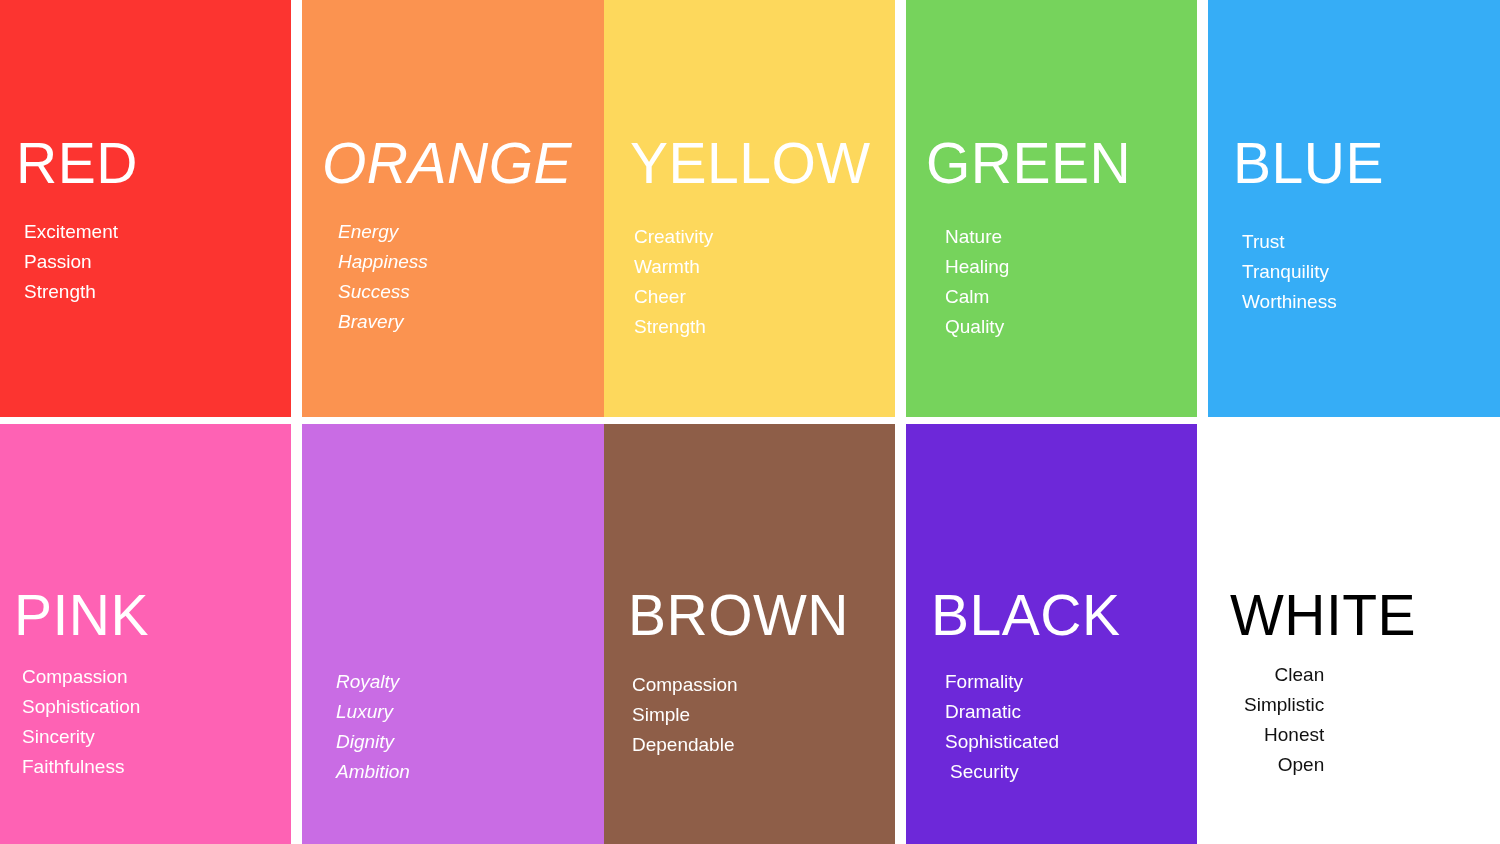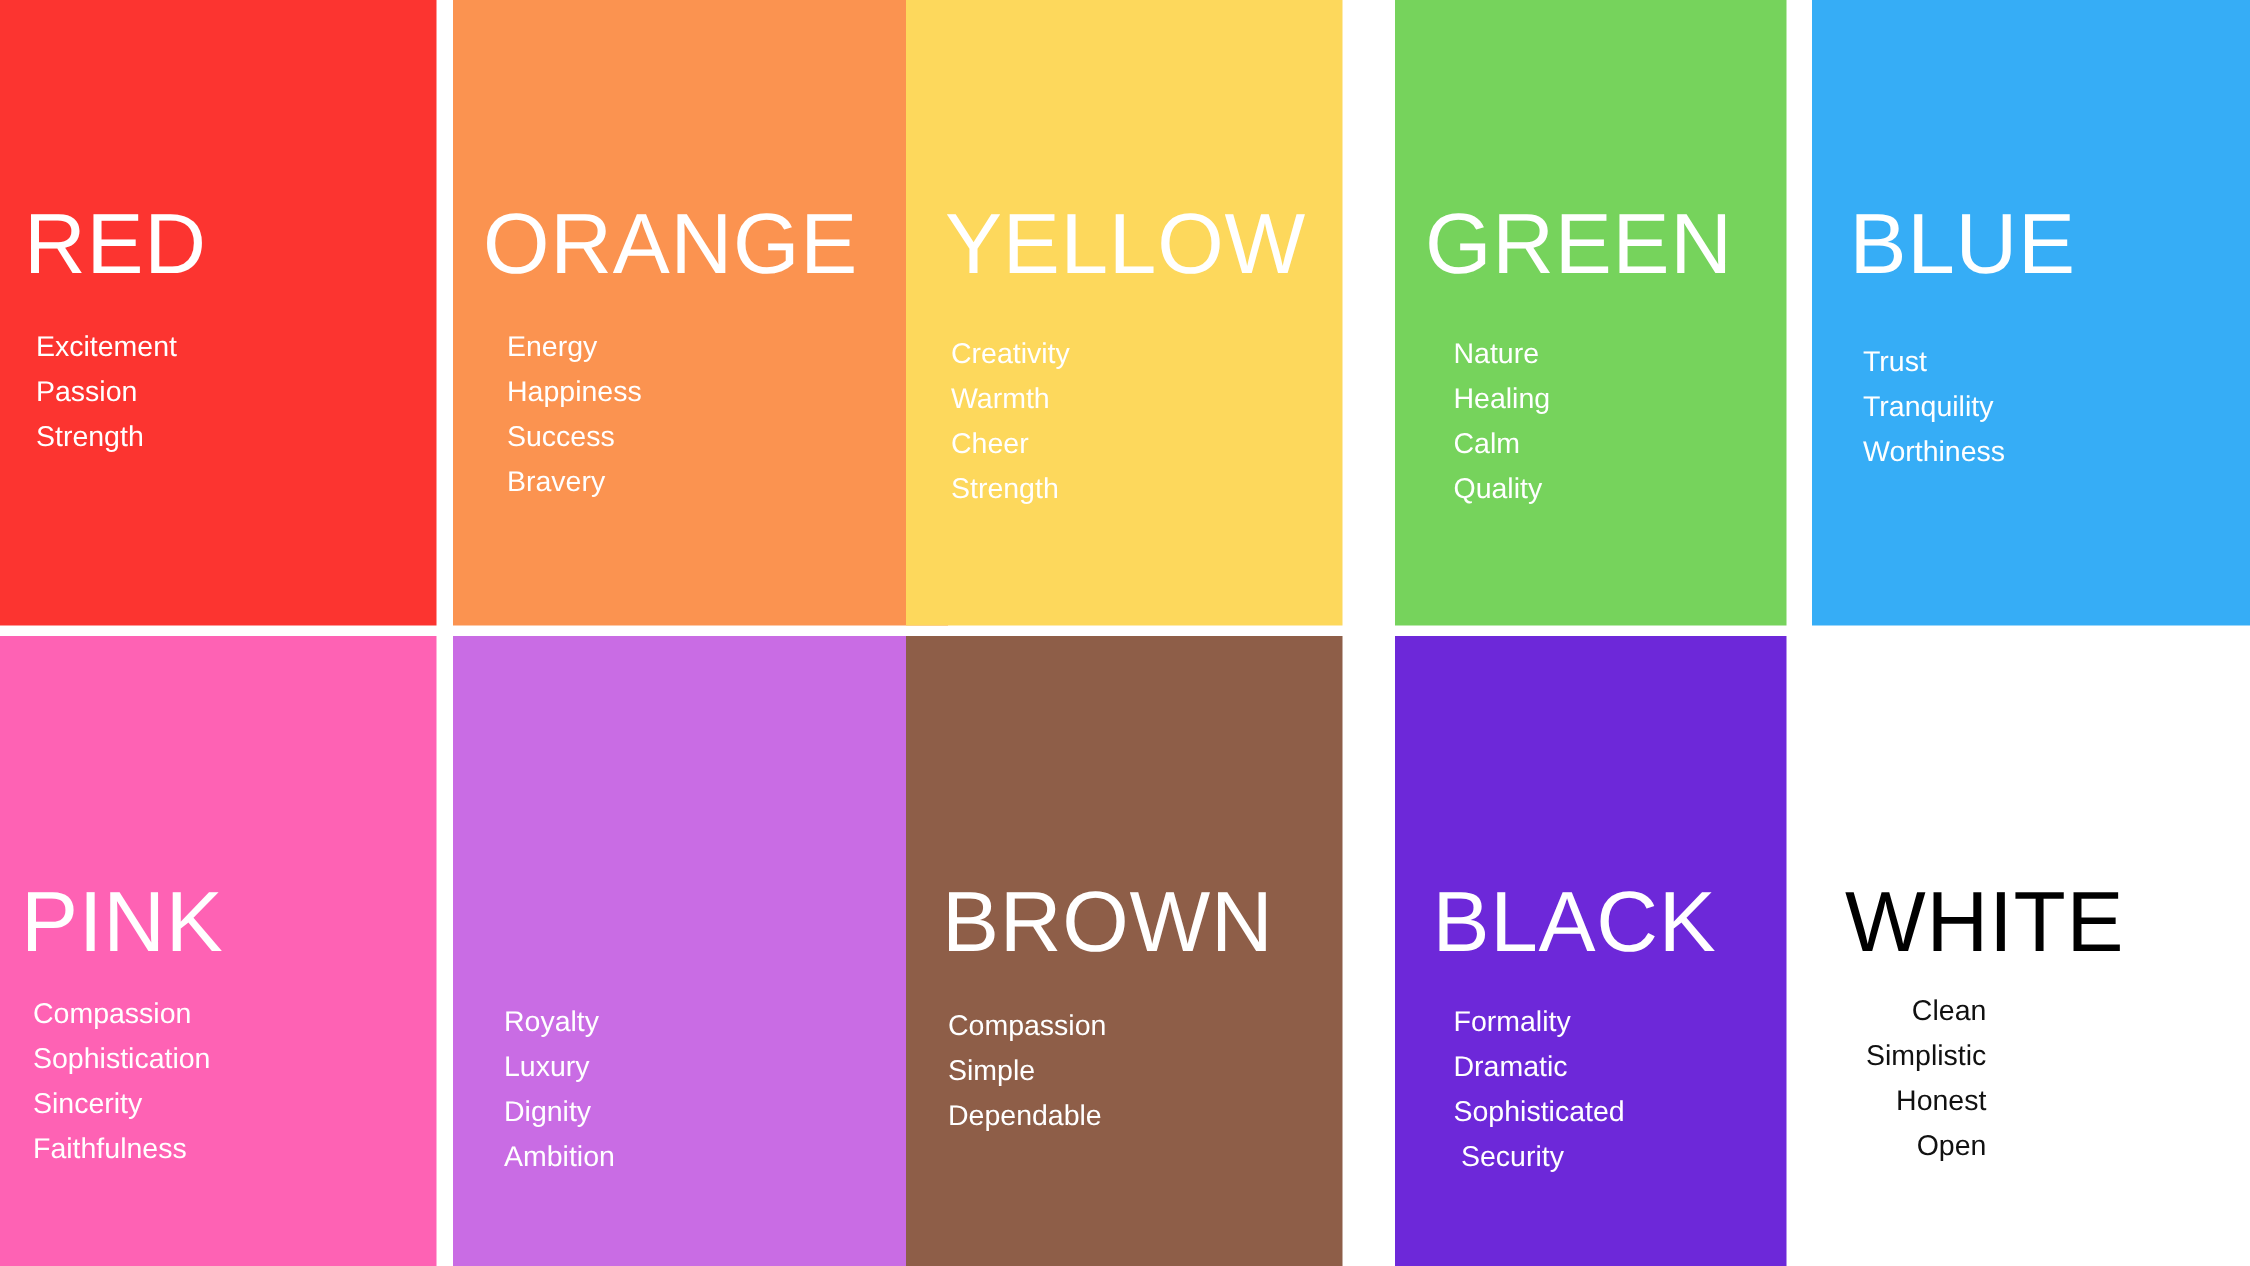--- a/index.html
+++ b/index.html
@@ -60,23 +60,23 @@
   .row-top .swatch-title { top: 135px; }
   .row-top .trait-list { top: 217px; }
 
   
   .row-bottom { top: 424px; height: 420px; }
   .row-bottom .swatch-title { top: 163px; }
   .row-bottom .trait-list { top: 238px; }
 
   
   .col-1 { left: 0px;    width: 291px; }
-  .col-2 { left: 302px;  width: 330px; }
+  .col-2 { left: 302px;  width: 330px; font-style: italic; }
   .col-3 { left: 604px;  width: 291px; }
-  .col-4 { left: 906px;  width: 261px; margin-left: 24px; }
+  .col-4 { left: 906px;  width: 291px; }
   .col-5 { left: 1208px; width: 292px; }
 
   
   .p-red    .swatch-title { padding-left: 16px; }
   .p-red    .trait-list   { padding-left: 24px; top: 217px; }
 
   .p-orange .swatch-title { padding-left: 20px; }
   .p-orange .trait-list   { padding-left: 36px; top: 217px; }
 
   .p-yellow .swatch-title { padding-left: 26px; }

